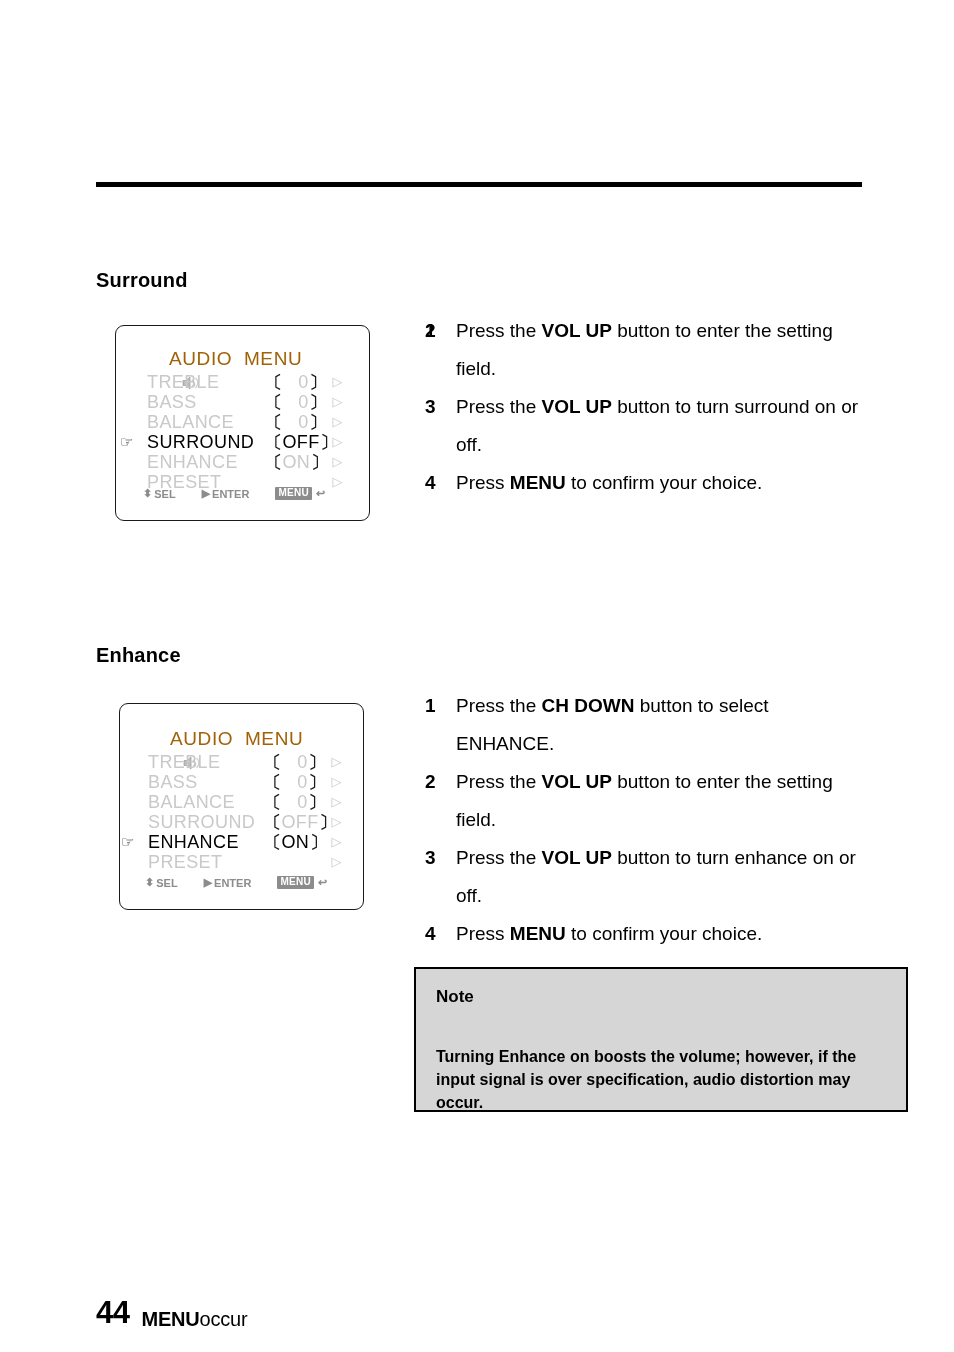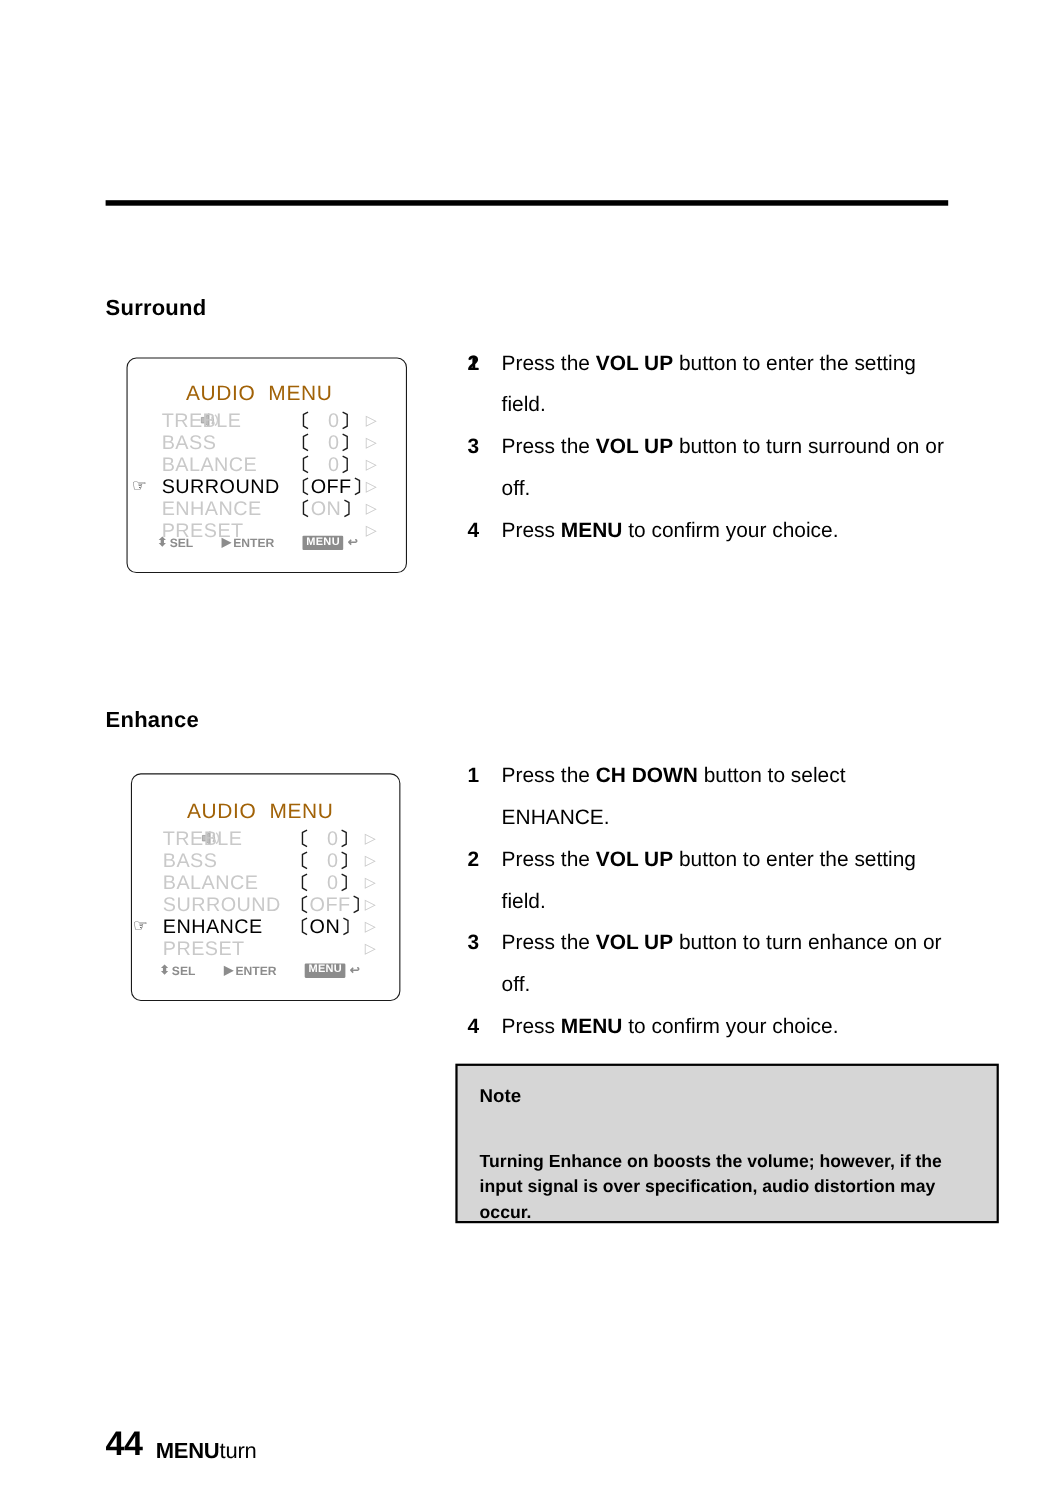--- a/index.html
+++ b/index.html
@@ -384,15 +384,15 @@
 <div id="note-box">
   <div class="note-inner">
     <div class="note-title">Note</div>
     <div class="note-body">Turning Enhance on boosts the volume; however, if the input signal is over specification, audio distortion may occur.</div>
   </div>
 </div>
 
 <div id="footer">
   <span class="page-number">44</span>
   <span class="brand">
-    <span class="b1">MENU</span><span class="b2">turn</span>
+    <span class="b1">MENU</span><span class="b2">occur</span>
   </span>
 </div>
 
 </body></html>

